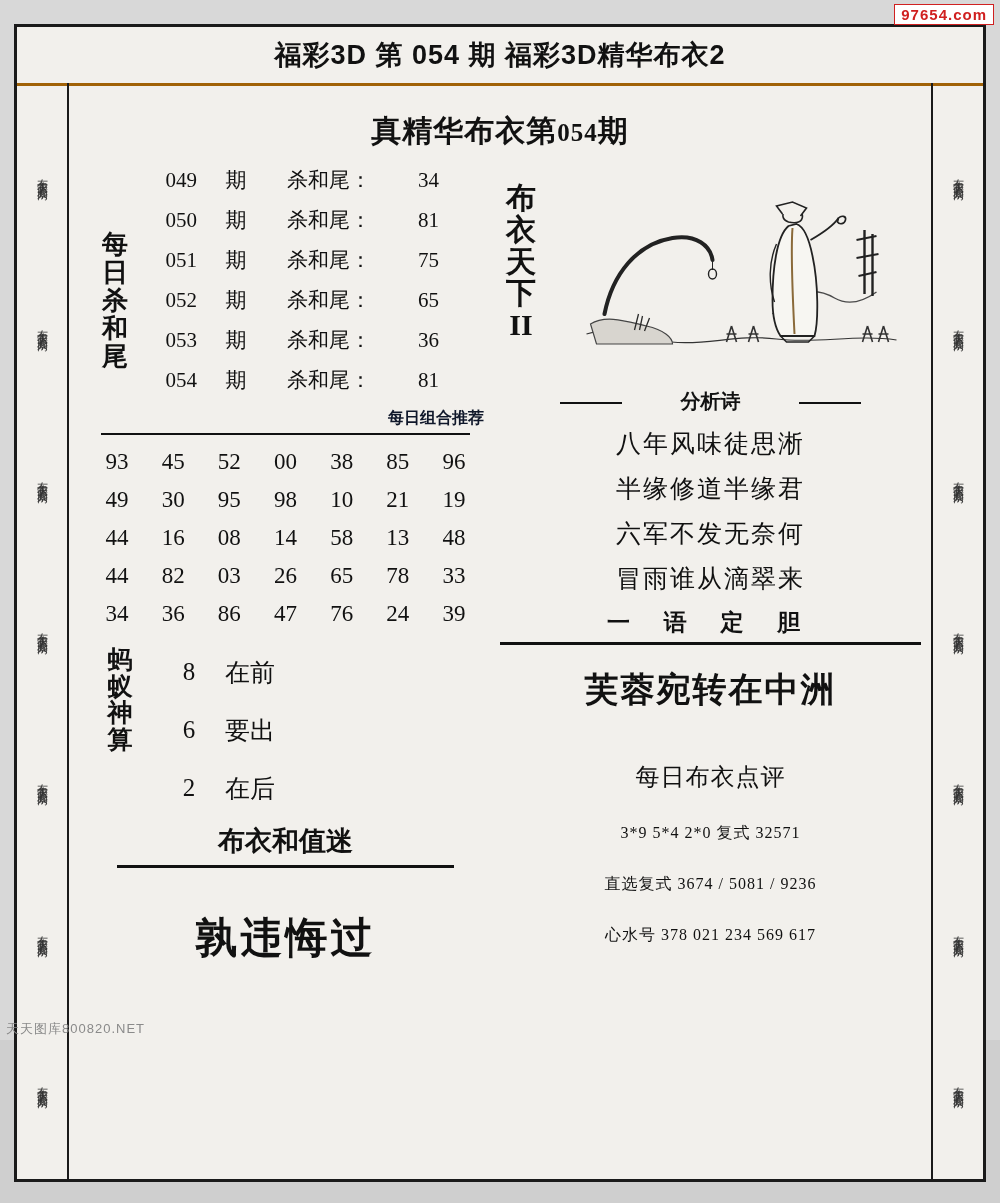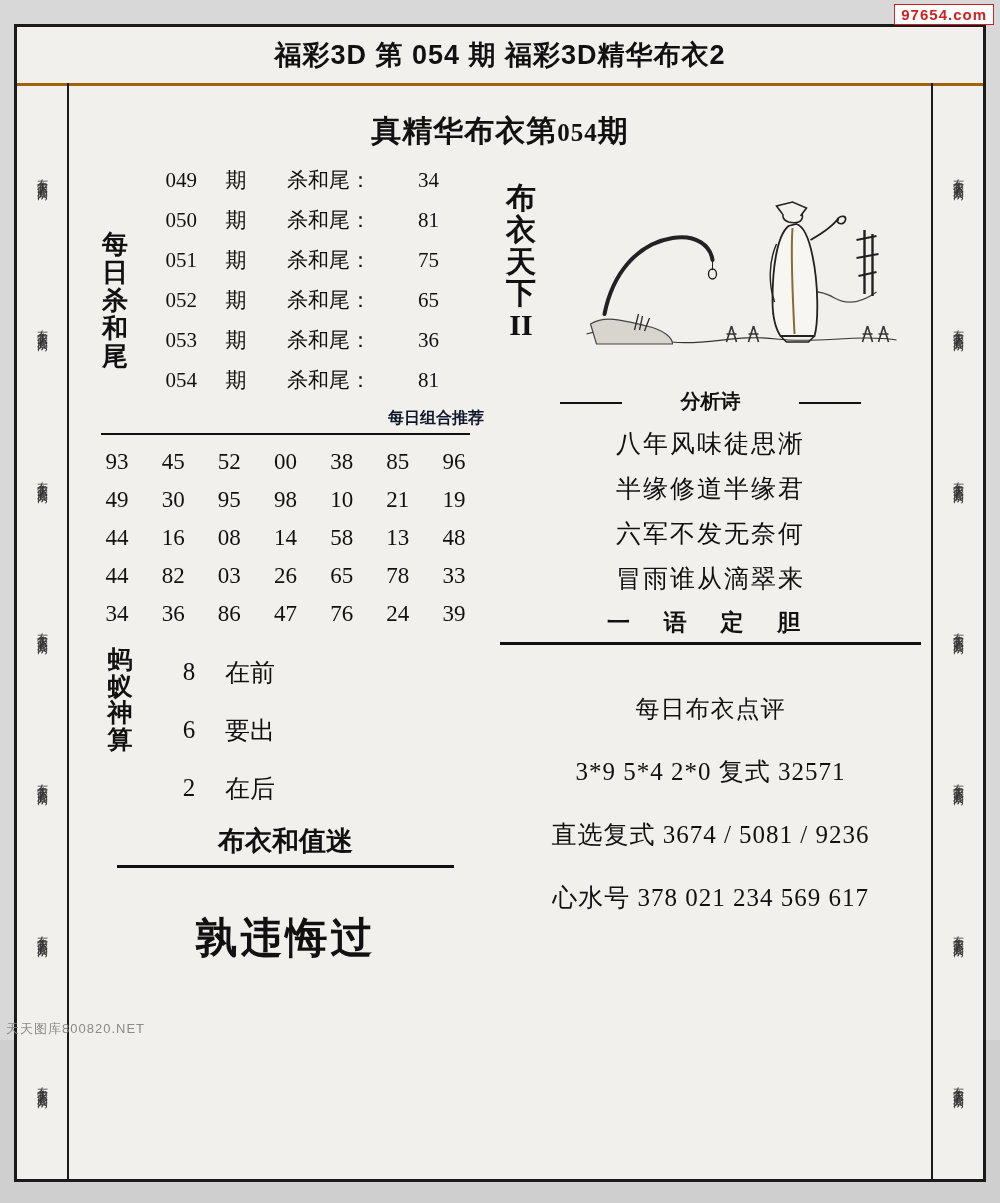--- a/index.html
+++ b/index.html
@@ -297,21 +297,21 @@
     letter-spacing: 2px;
   }
   .daily-head {
     text-align: center;
     font-size: 24px;
     color: #111;
     margin-top: 48px;
     letter-spacing: 1px;
   }
   .note-line {
-    font-size: 25px;
+    font-size: 16px;
     color: #111;
     margin-top: 30px;
     text-align: center;
     letter-spacing: 1px;
   }
 </style>
 </head>
 <body>
 
 <div class="page">
@@ -531,20 +531,21 @@
           <div class="analysis-head">分析诗</div>
 
           <div class="poem-line">八年风味徒思淅</div>
           <div class="poem-line">半缘修道半缘君</div>
           <div class="poem-line">六军不发无奈何</div>
           <div class="poem-line">冒雨谁从滴翠来</div>
 
           <div class="yuding">一 语 定 胆</div>
           <hr class="rule3">
 
+          <div class="big-phrase">芙蓉宛转在中洲</div>
 
           <div class="daily-head">每日布衣点评</div>
 
           <div class="note-line">3*9  5*4  2*0  复式  32571</div>
           <div class="note-line">直选复式  3674  /  5081  /  9236</div>
           <div class="note-line">心水号  378  021  234  569  617</div>
         </div>
 
       </div>
     </div>

